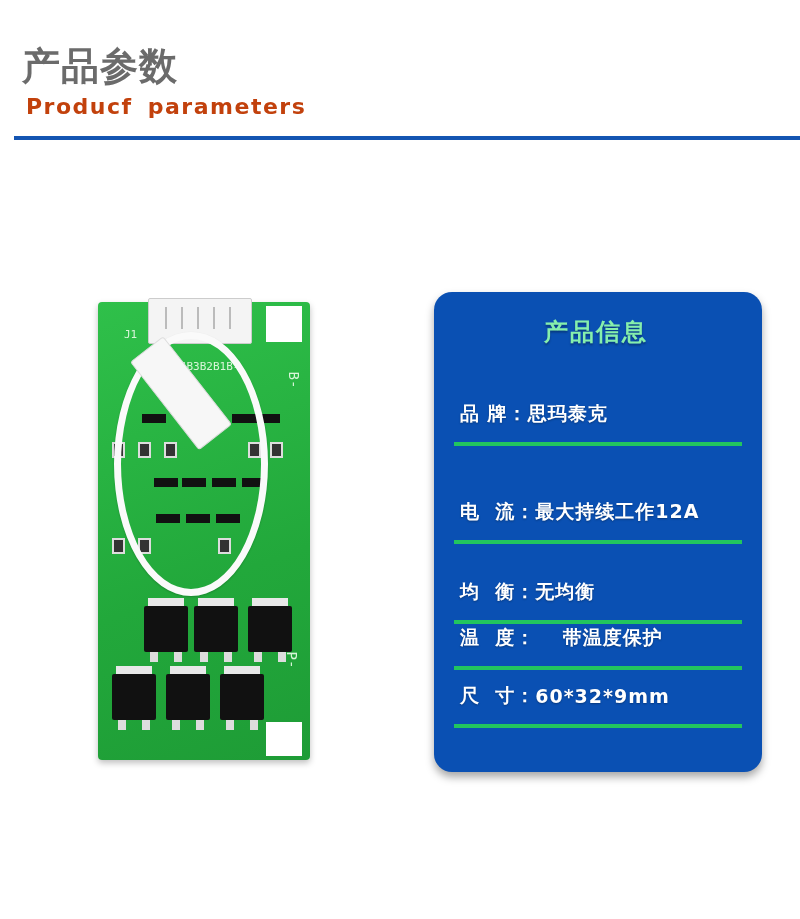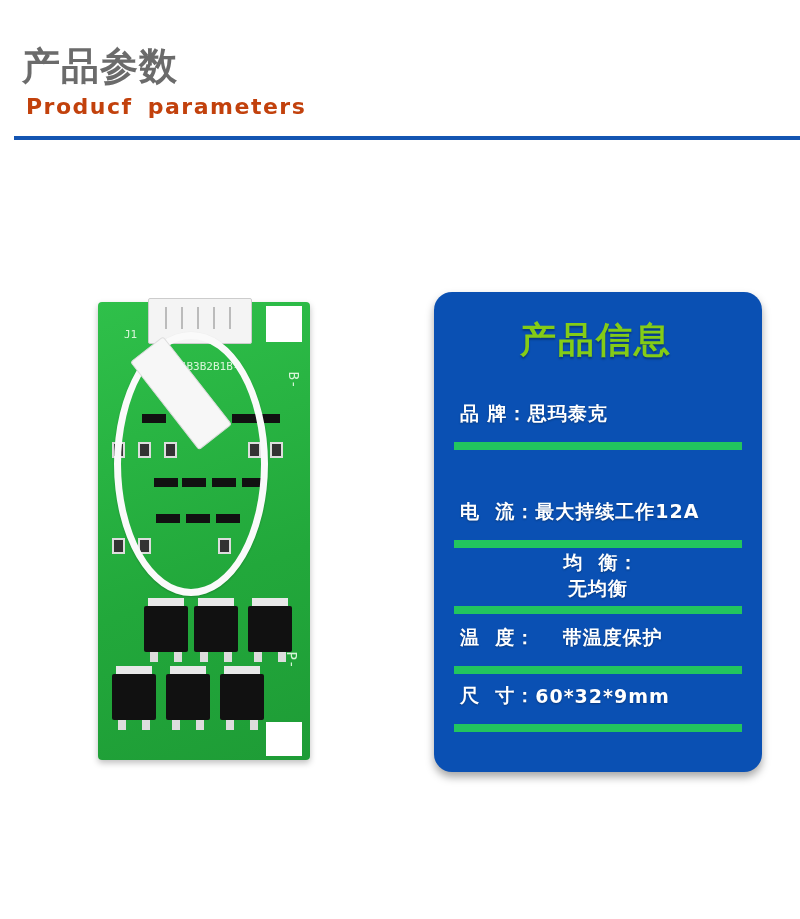--- a/index.html
+++ b/index.html
@@ -15,22 +15,22 @@
   .silk{position:absolute;color:#d8f5d8;font-family:"DejaVu Sans Mono",monospace;font-size:11px;}
   .mosfet{position:absolute;width:44px;height:46px;background:#111;border-radius:2px;}
   .mosfet:before{content:"";position:absolute;left:4px;top:-8px;width:36px;height:8px;background:#e8e8e8;}
   .mosfet:after{content:"";position:absolute;left:6px;bottom:-10px;width:8px;height:10px;background:#ddd;box-shadow:24px 0 0 #ddd;}
   .chip{position:absolute;width:24px;height:9px;background:#111;}
   .res{position:absolute;width:9px;height:12px;background:#333;border:2px solid #ddd;}
   .wire{position:absolute;border:7px solid #fafafa;border-radius:50%;box-shadow:0 1px 2px rgba(0,0,0,0.2);}
   .plug{position:absolute;left:32px;top:60px;width:40px;height:110px;background:#f7f7f7;border:1px solid #ddd;transform:rotate(-38deg);transform-origin:top left;border-radius:3px;}
   
   .card{position:absolute;left:434px;top:292px;width:328px;height:480px;background:#0a50b3;border-radius:18px;box-shadow:0 5px 8px rgba(0,0,0,0.35);}
-  .card-title{position:absolute;left:0;right:4px;top:24px;text-align:center;font-size:36px;font-weight:bold;color:#84cc16;letter-spacing:2px;text-shadow:0 2px 2px rgba(0,0,0,0.3);}
-  .row{position:absolute;left:20px;width:288px;height:56px;border-bottom:8px solid #22c55e;color:#fff;font-weight:bold;font-size:19px;display:flex;align-items:center;letter-spacing:1px;text-shadow:0 1px 2px rgba(0,0,0,0.3);}
+  .card-title{position:absolute;left:0;right:4px;top:24px;text-align:center;font-size:24px;font-weight:bold;color:#86efac;letter-spacing:2px;text-shadow:0 2px 2px rgba(0,0,0,0.3);}
+  .row{position:absolute;left:20px;width:288px;height:56px;border-bottom:4px solid #22c55e;color:#fff;font-weight:bold;font-size:19px;display:flex;align-items:center;letter-spacing:1px;text-shadow:0 1px 2px rgba(0,0,0,0.3);}
   .row .lbl{white-space:pre;padding-left:6px;}
   .row .val{white-space:pre;}
 </style>
 </head>
 <body>
 
 <div class="title-cn">产品参数</div>
 <div class="title-en">Producf parameters</div>
 <div class="rule"></div>
 
@@ -84,21 +84,21 @@
   <div class="card-title">产品信息</div>
 
   <div class="row" style="top:94px;">
     <span class="lbl">品 牌：</span>
     <span class="val">思玛泰克</span>
   </div>
   <div class="row" style="top:192px;">
     <span class="lbl">电  流：</span>
     <span class="val">最大持续工作12A</span>
   </div>
-  <div class="row" style="top:258px;flex-direction:column;">
+  <div class="row" style="top:272px;">
     <span class="lbl">均  衡：</span>
     <span class="val">无均衡</span>
   </div>
   <div class="row" style="top:318px;gap:20px;">
     <span class="lbl">温  度：</span>
     <span class="val"> 带温度保护</span>
   </div>
   <div class="row" style="top:376px;">
     <span class="lbl">尺  寸：</span>
     <span class="val">60*32*9mm</span>

